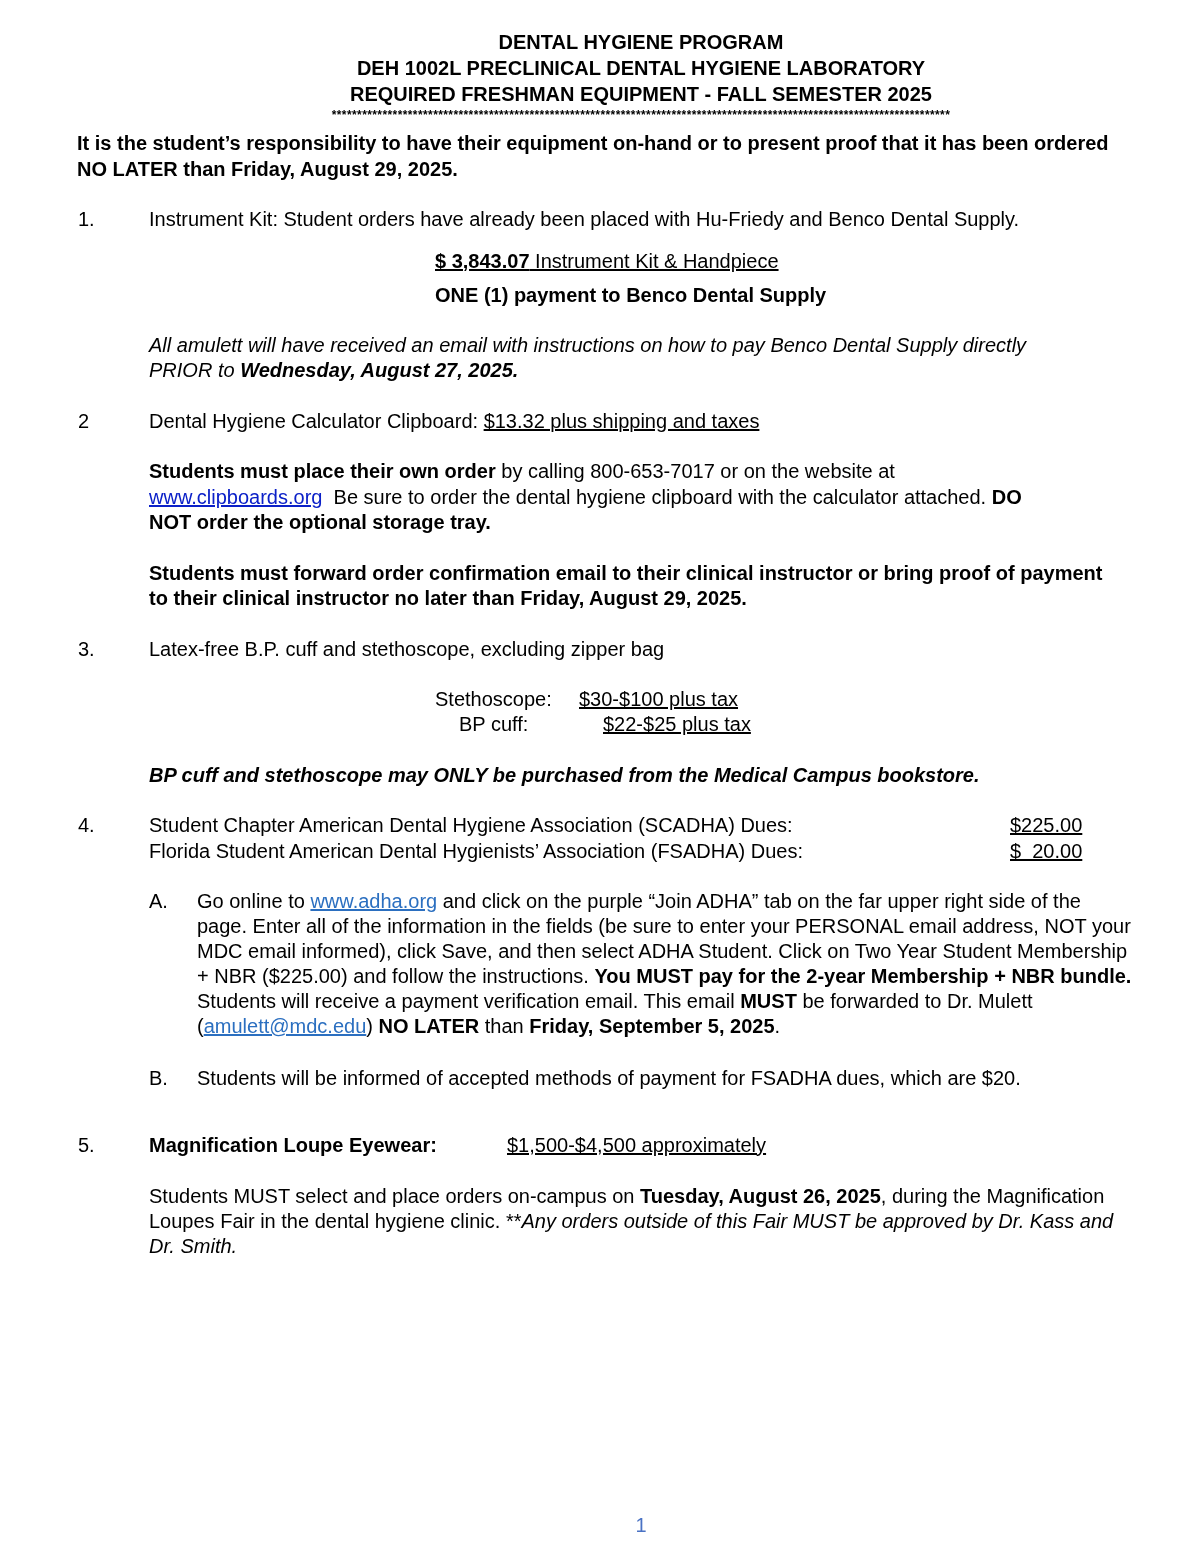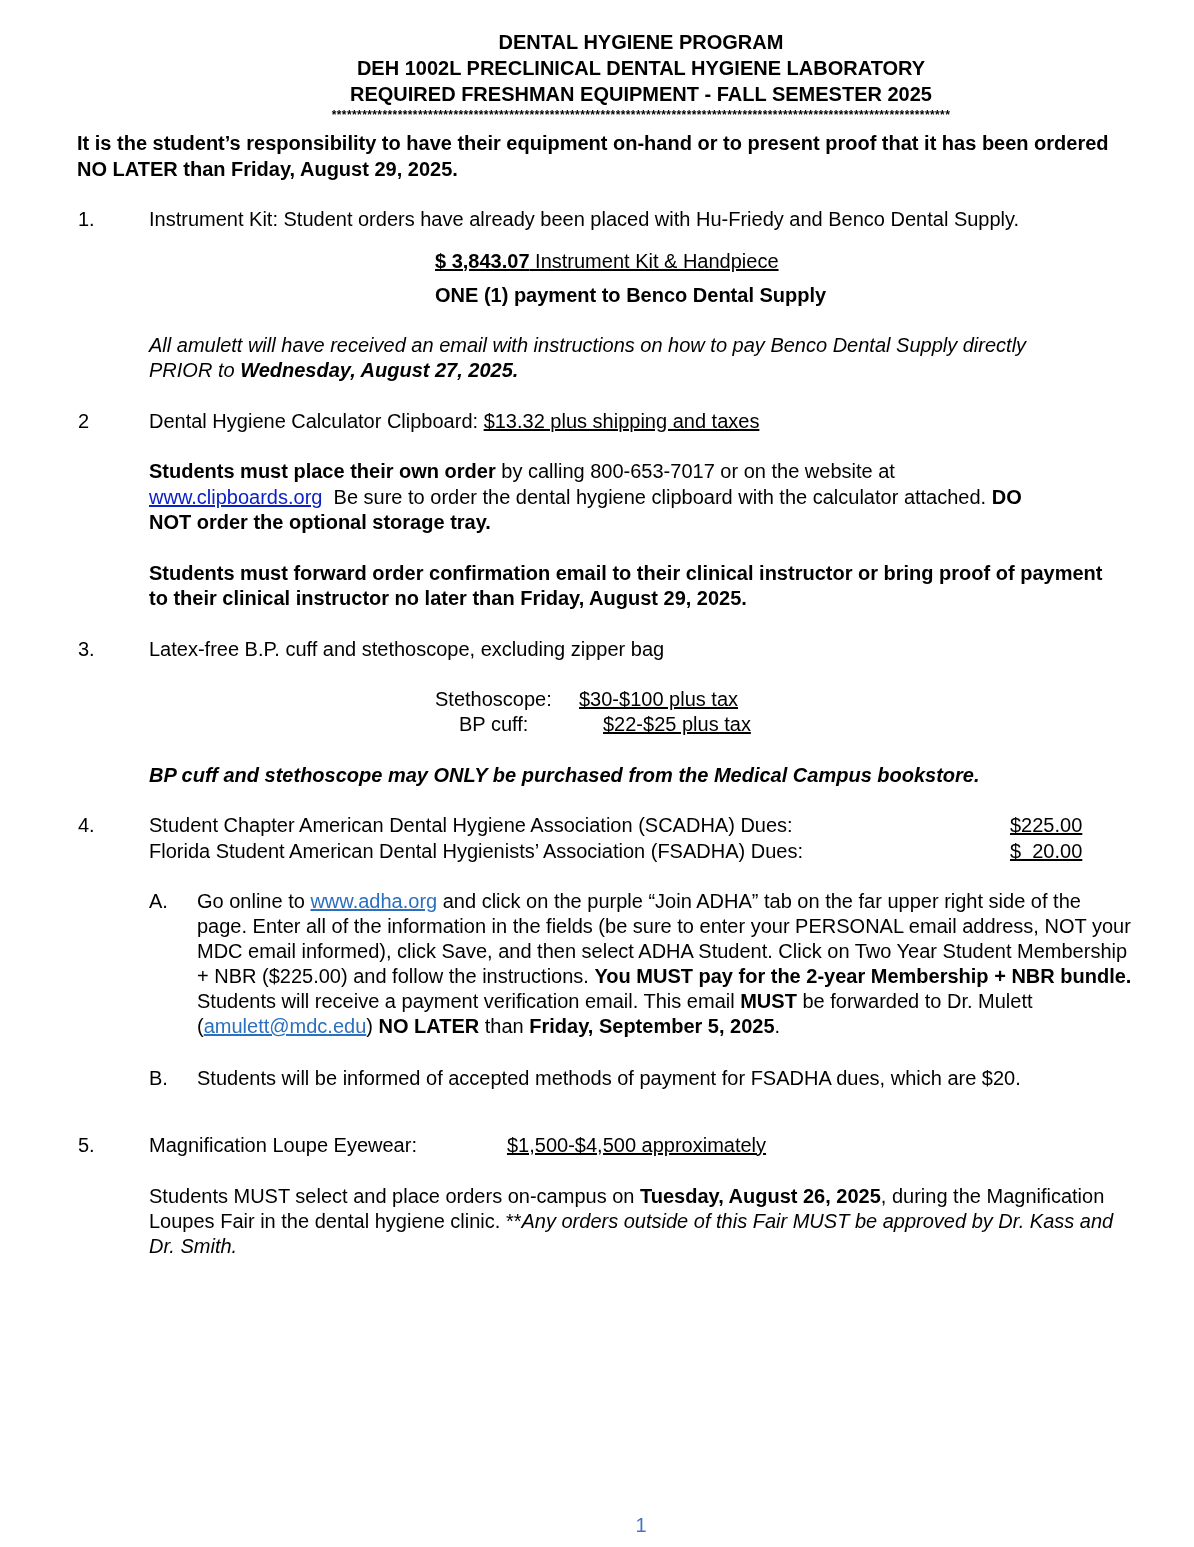--- a/index.html
+++ b/index.html
@@ -84,21 +84,21 @@
   <span>Students will receive a payment verification email. This email </span><span class="b">MUST</span><span> be forwarded to Dr. Mulett</span>
 </div>
 <div class="abs sub" style="top:1013px;">
   <span>(</span><a class="link-adha">amulett@mdc.edu</a><span style="white-space:pre">) </span><span class="b">NO LATER</span><span style="white-space:pre"> than </span><span class="b">Friday, September 5, 2025</span><span>.</span>
 </div>
 
 <div class="abs subl" style="top:1065px;">B.</div>
 <div class="abs sub" style="top:1065px;">Students will be informed of accepted methods of payment for FSADHA dues, which are $20.</div>
 
 <div class="abs num" style="top:1132px;">5.</div>
-<div class="abs txt" style="top:1132px;">Magnification Loupe Eyewear:</div>
+<div class="abs txt" style="top:1132px;font-weight:bold;">Magnification Loupe Eyewear:</div>
 <div class="abs u" style="left:463px; top:1132px;">$1,500-$4,500 approximately</div>
 <div class="abs txt" style="top:1183px;">
   <span>Students MUST select and place orders on-campus on </span><span class="b">Tuesday, August 26, 2025</span><span>, during the Magnification</span>
 </div>
 <div class="abs txt" style="top:1208px;">
   <span>Loupes Fair in the dental hygiene clinic. **</span><span class="i">Any orders outside of this Fair MUST be approved by Dr. Kass and</span>
 </div>
 <div class="abs txt i" style="top:1233px;">Dr. Smith.</div>
 
 <div class="abs center pageno" style="top:1512px;">1</div>

